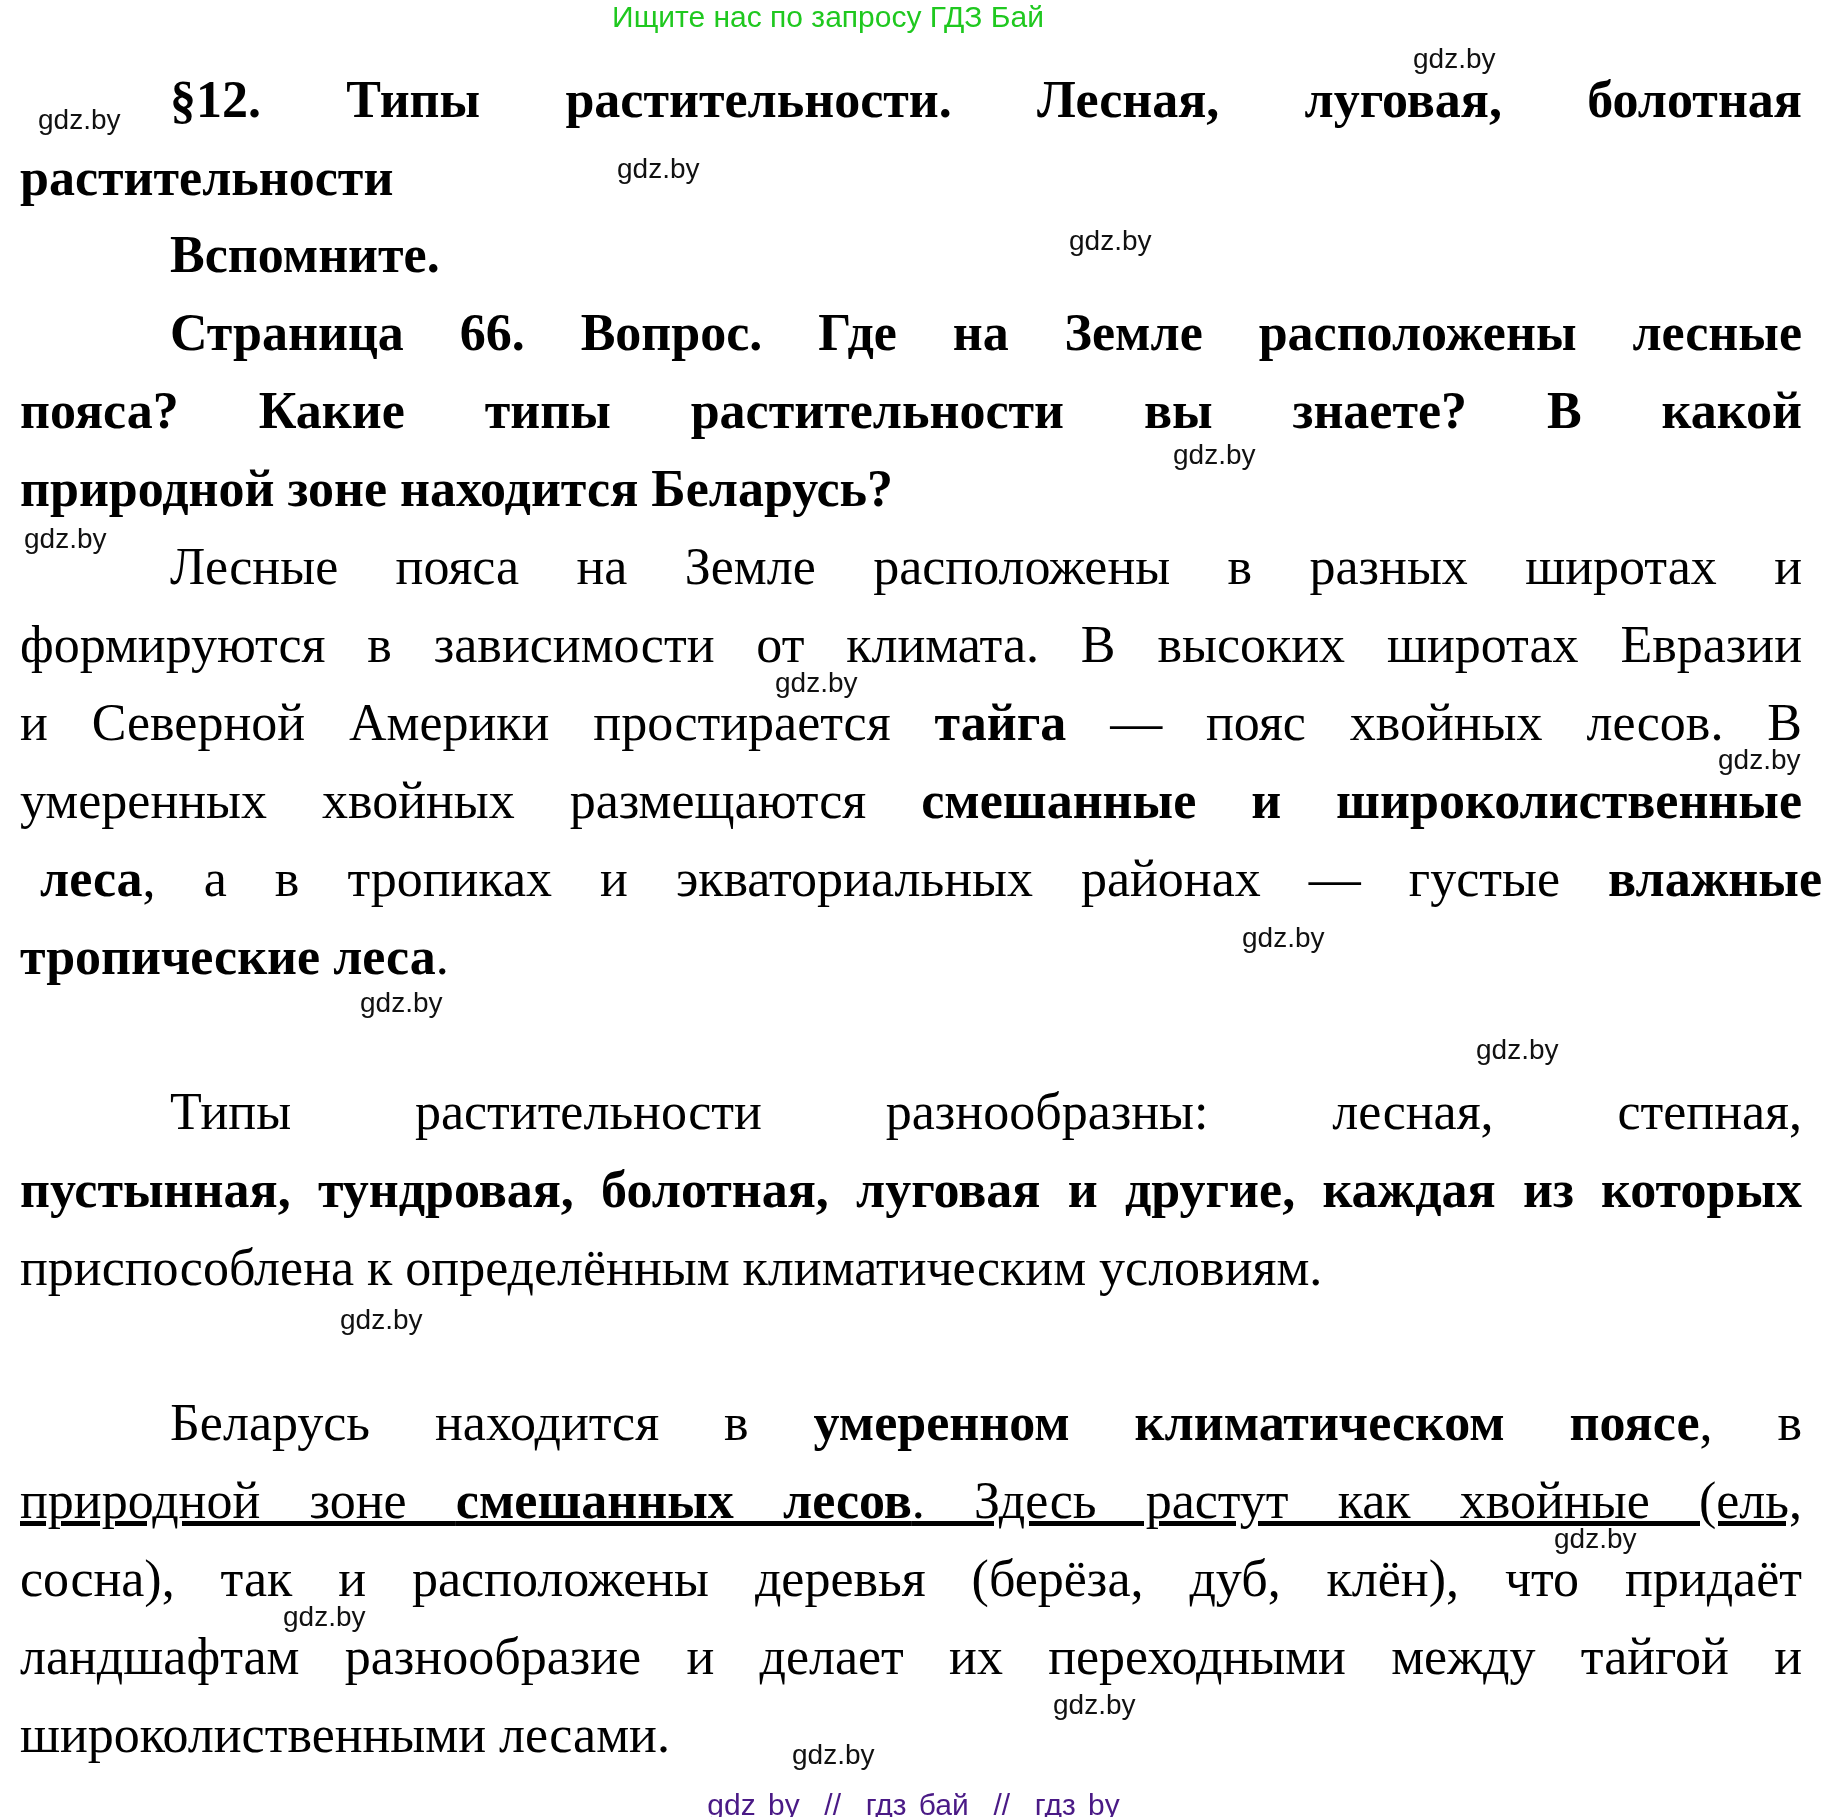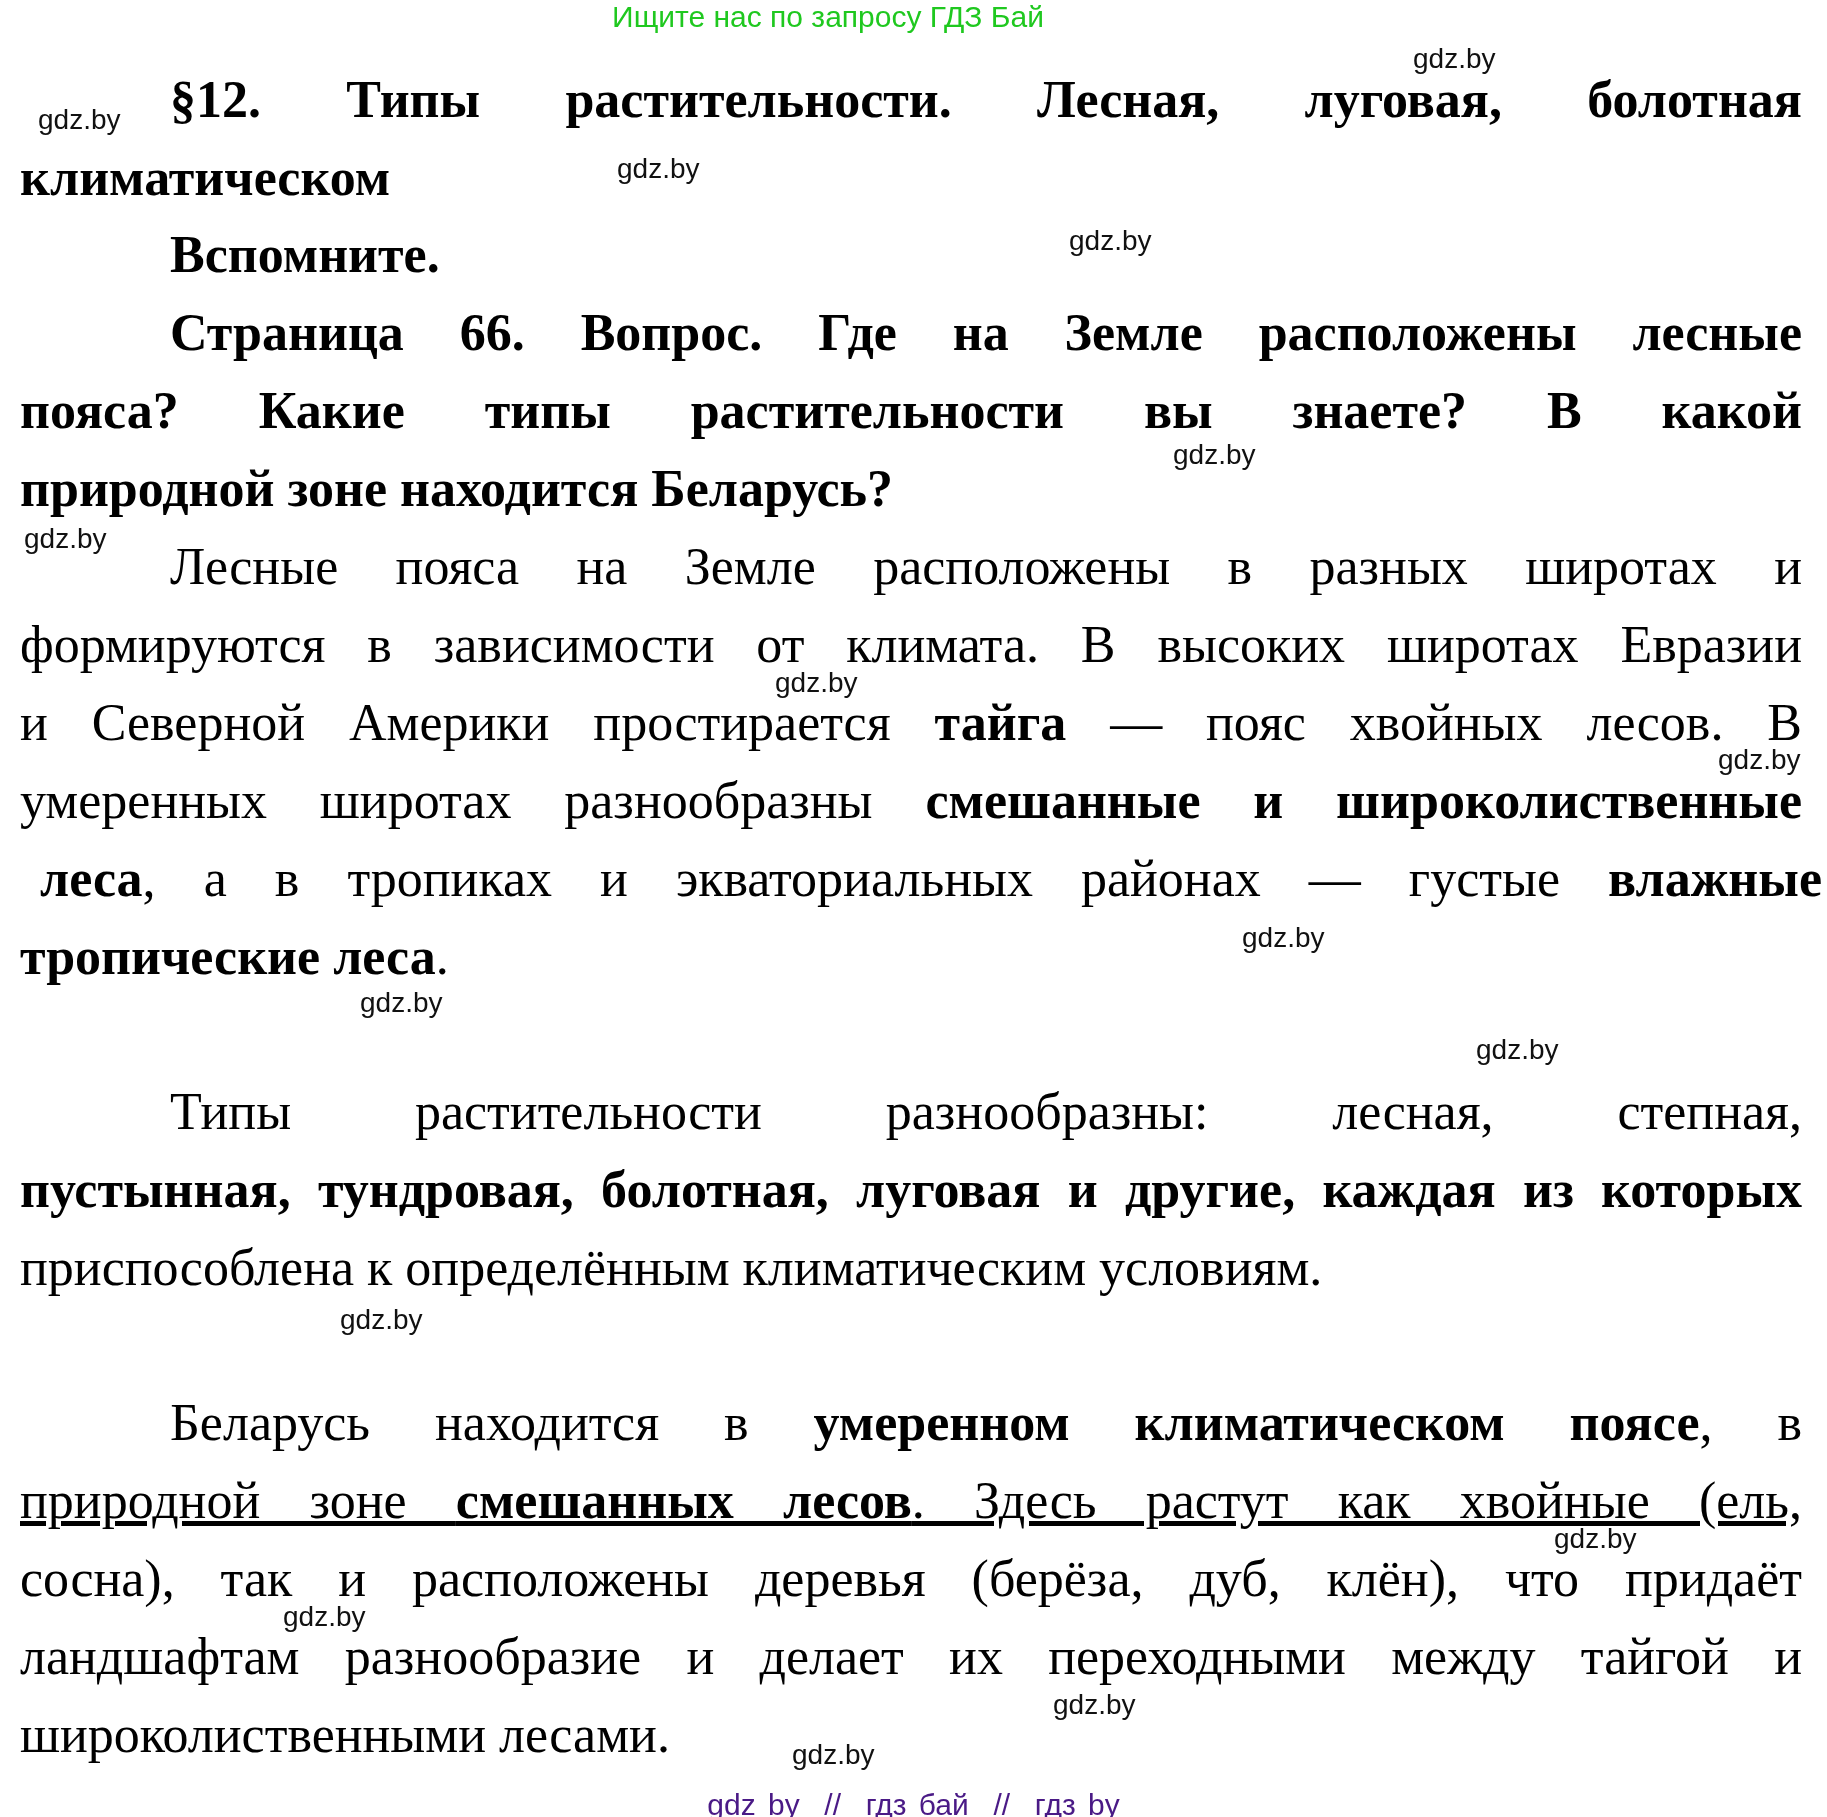--- a/index.html
+++ b/index.html
@@ -52,21 +52,21 @@
 <div class="wm" style="left:283px;top:1602px;">gdz.by</div>
 <div class="wm" style="left:1053px;top:1690px;">gdz.by</div>
 <div class="wm" style="left:792px;top:1740px;">gdz.by</div>
 
 <div class="page" style="top:0;">
 
   <div class="line b indent" style="top:70px;">
     <span>§12. Типы растительности. Лесная, луговая, болотная</span>
   </div>
   <div class="line b last" style="top:148px;">
-    <span>климатическом</span>
+    <span>растительности</span>
   </div>
 
   <div class="line b last indent" style="top:225px;">
     <span>Вспомните.</span>
   </div>
 
   <div class="line b indent" style="top:303px;">
     <span>Страница 66. Вопрос. Где на Земле расположены лесные</span>
   </div>
   <div class="line b" style="top:381px;">
@@ -79,21 +79,21 @@
   <div class="line indent" style="top:537px;">
     <span>Лесные пояса на Земле расположены в разных широтах и</span>
   </div>
   <div class="line" style="top:615px;">
     <span>формируются в зависимости от климата. В высоких широтах Евразии</span>
   </div>
   <div class="line" style="top:693px;">
     <span>и Северной Америки простирается </span><span class="b">тайга</span><span> — пояс хвойных лесов. В</span>
   </div>
   <div class="line" style="top:771px;">
-    <span>умеренных широтах разнообразны </span><span class="b">смешанные и широколиственные</span>
+    <span>умеренных хвойных размещаются </span><span class="b">смешанные и широколиственные</span>
   </div>
   <div class="line" style="top:849px;margin-left:20px;">
     <span class="b">леса</span><span>, а в тропиках и экваториальных районах — густые </span><span class="b">влажные</span>
   </div>
   <div class="line last" style="top:927px;">
     <span class="b">тропические леса</span><span>.</span>
   </div>
 
   <div class="line indent" style="top:1082px;">
     <span>Типы растительности разнообразны: лесная, степная,</span>

